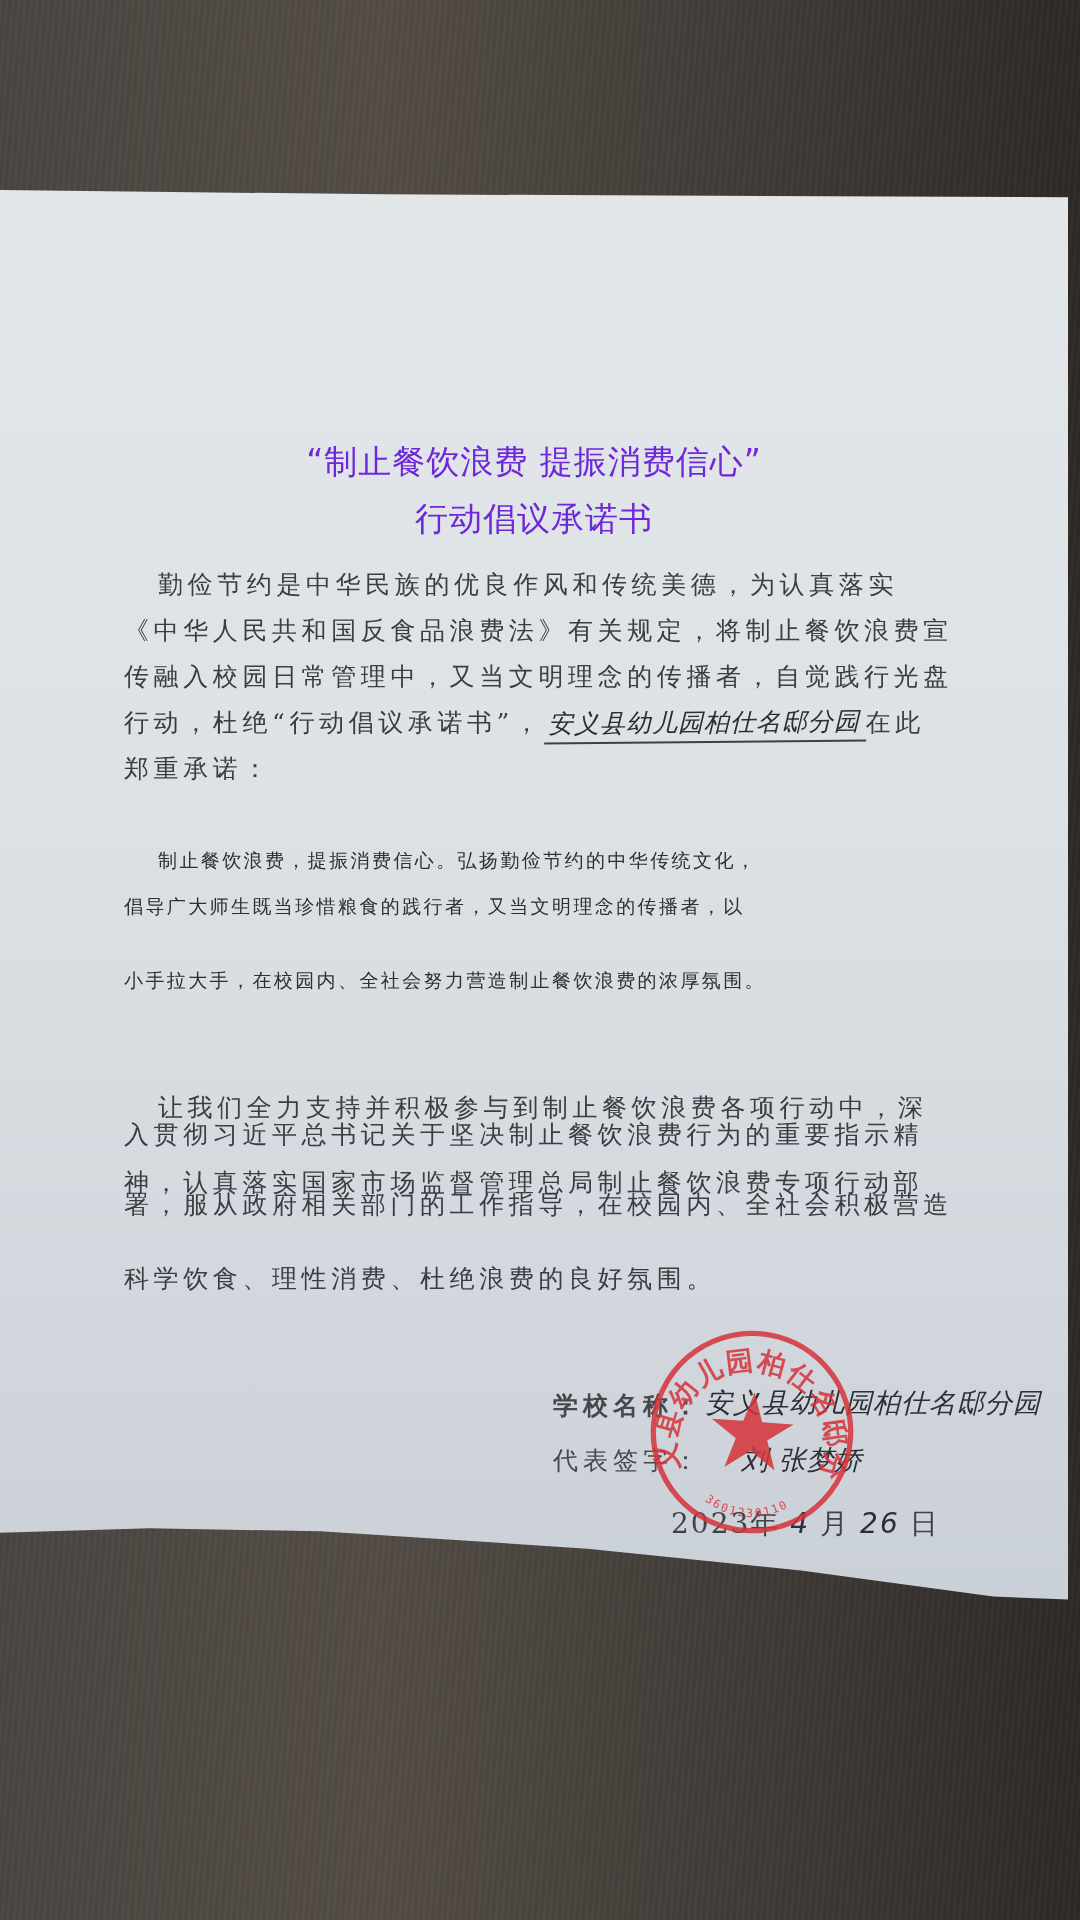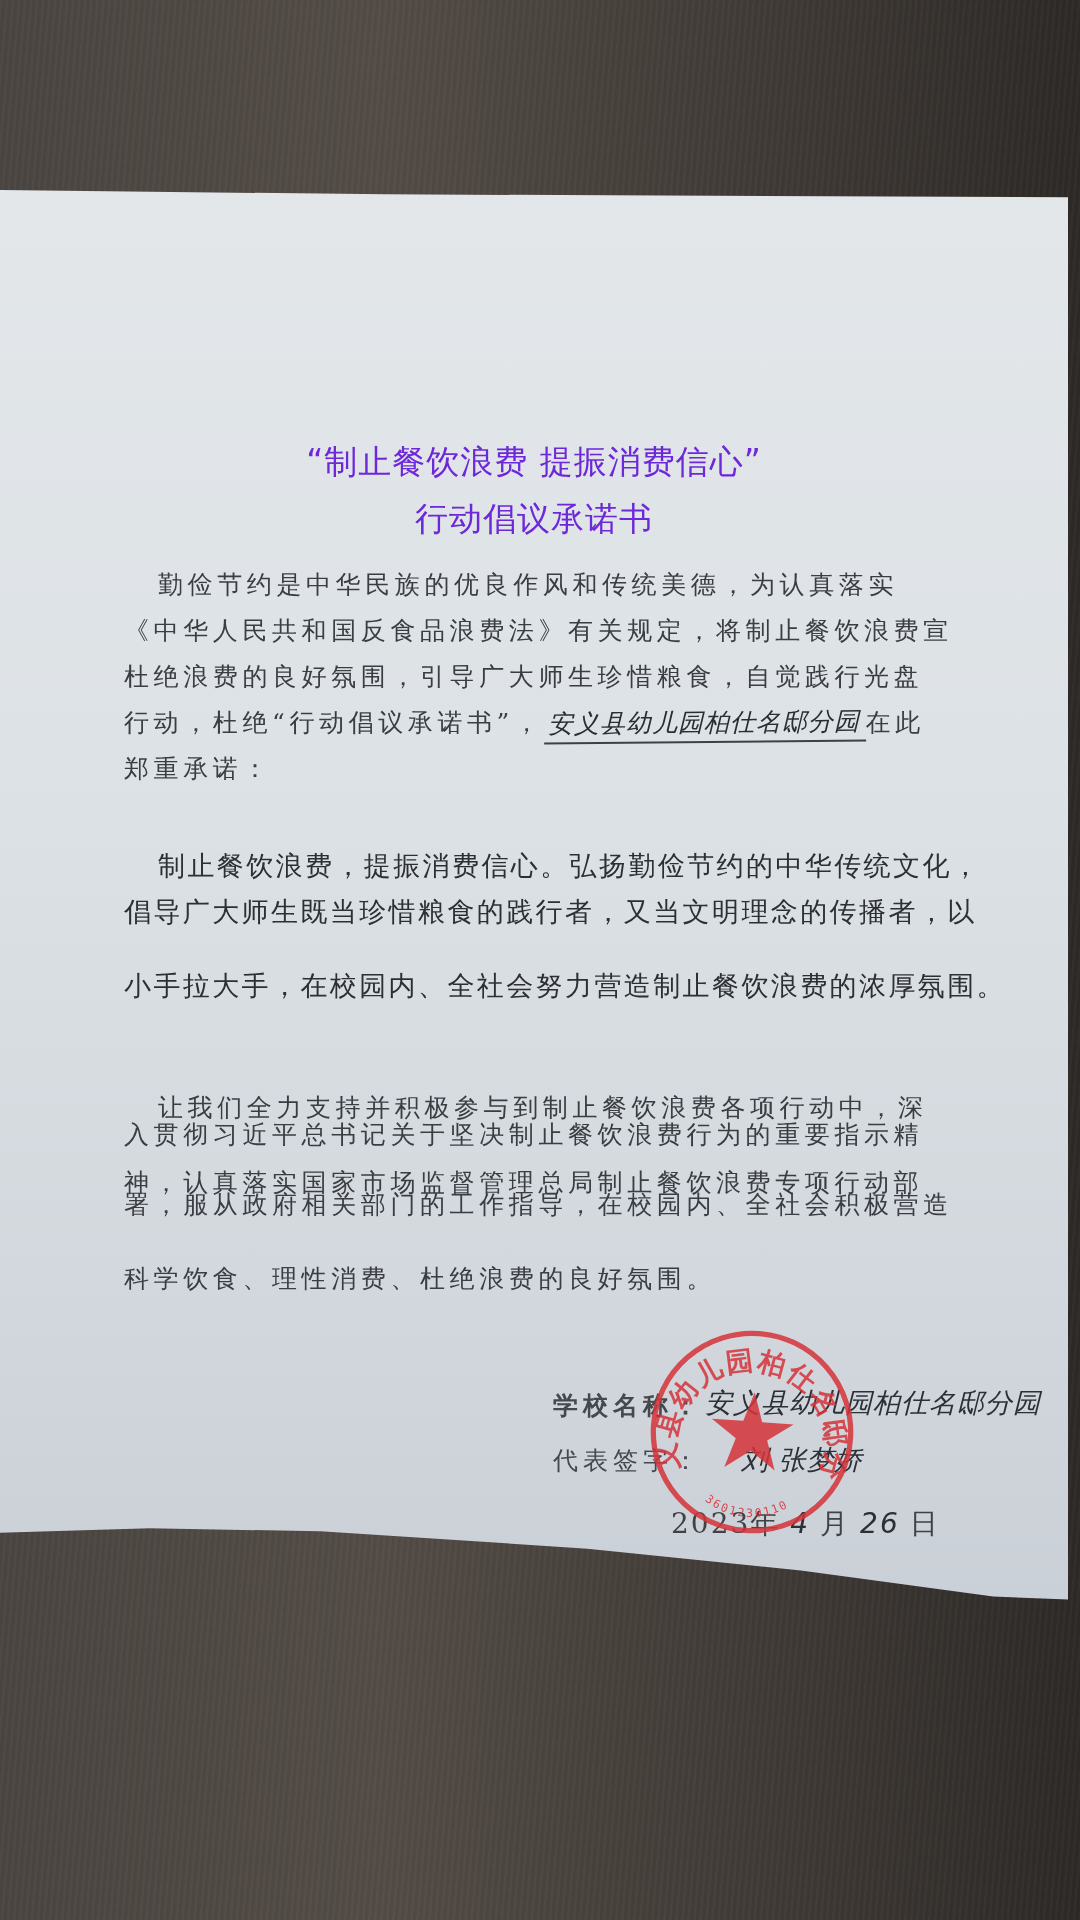--- a/index.html
+++ b/index.html
@@ -46,21 +46,21 @@
       position: absolute;
       left: 124px;
       white-space: nowrap;
       color: #3a3d41;
       font-size: 25px;
       letter-spacing: 4.6px;
     }
     .line.sans {
       font-family: "DejaVu Sans", "Liberation Sans", sans-serif;
       color: #2c2f33;
-      font-size: 27px;
+      font-size: 19px;
       letter-spacing: 2.4px;
     }
     .indent { left: 158px; }
     .handwritten {
       font-family: "DejaVu Sans", "Liberation Sans", sans-serif;
       color: #2a2d33;
       font-style: italic;
       letter-spacing: 1px;
       display: inline-block;
       border-bottom: 2px solid #3c4048;
@@ -115,21 +115,21 @@
 
 <div class="desk-texture"></div>
 
 <div class="paper"></div>
 
 <div class="doc-title title-1">“制止餐饮浪费  提振消费信心”</div>
 <div class="doc-title title-2">行动倡议承诺书</div>
 
 <div class="line indent" style="top:568px;">勤俭节约是中华民族的优良作风和传统美德，为认真落实</div>
 <div class="line" style="top:614px;">《中华人民共和国反食品浪费法》有关规定，将制止餐饮浪费宣</div>
-<div class="line" style="top:660px;">杜绝浪费的良好氛围，引导广大师生珍惜粮食，自觉践行光盘</div>
+<div class="line" style="top:660px;">传融入校园日常管理中，又当文明理念的传播者，自觉践行光盘</div>
 <div class="line" style="top:706px;">
   <span>行动，杜绝“行动倡议承诺书”，</span><span class="handwritten">安义县幼儿园柏仕名邸分园</span><span>在此</span>
 </div>
 <div class="line" style="top:752px;">郑重承诺：</div>
 
 <div class="line sans indent" style="top:848px;">制止餐饮浪费，提振消费信心。弘扬勤俭节约的中华传统文化，</div>
 <div class="line sans" style="top:894px;">倡导广大师生既当珍惜粮食的践行者，又当文明理念的传播者，以</div>
 <div class="line sans" style="top:968px;">小手拉大手，在校园内、全社会努力营造制止餐饮浪费的浓厚氛围。</div>
 
 <div class="line indent" style="top:1091px;">让我们全力支持并积极参与到制止餐饮浪费各项行动中，深</div>

